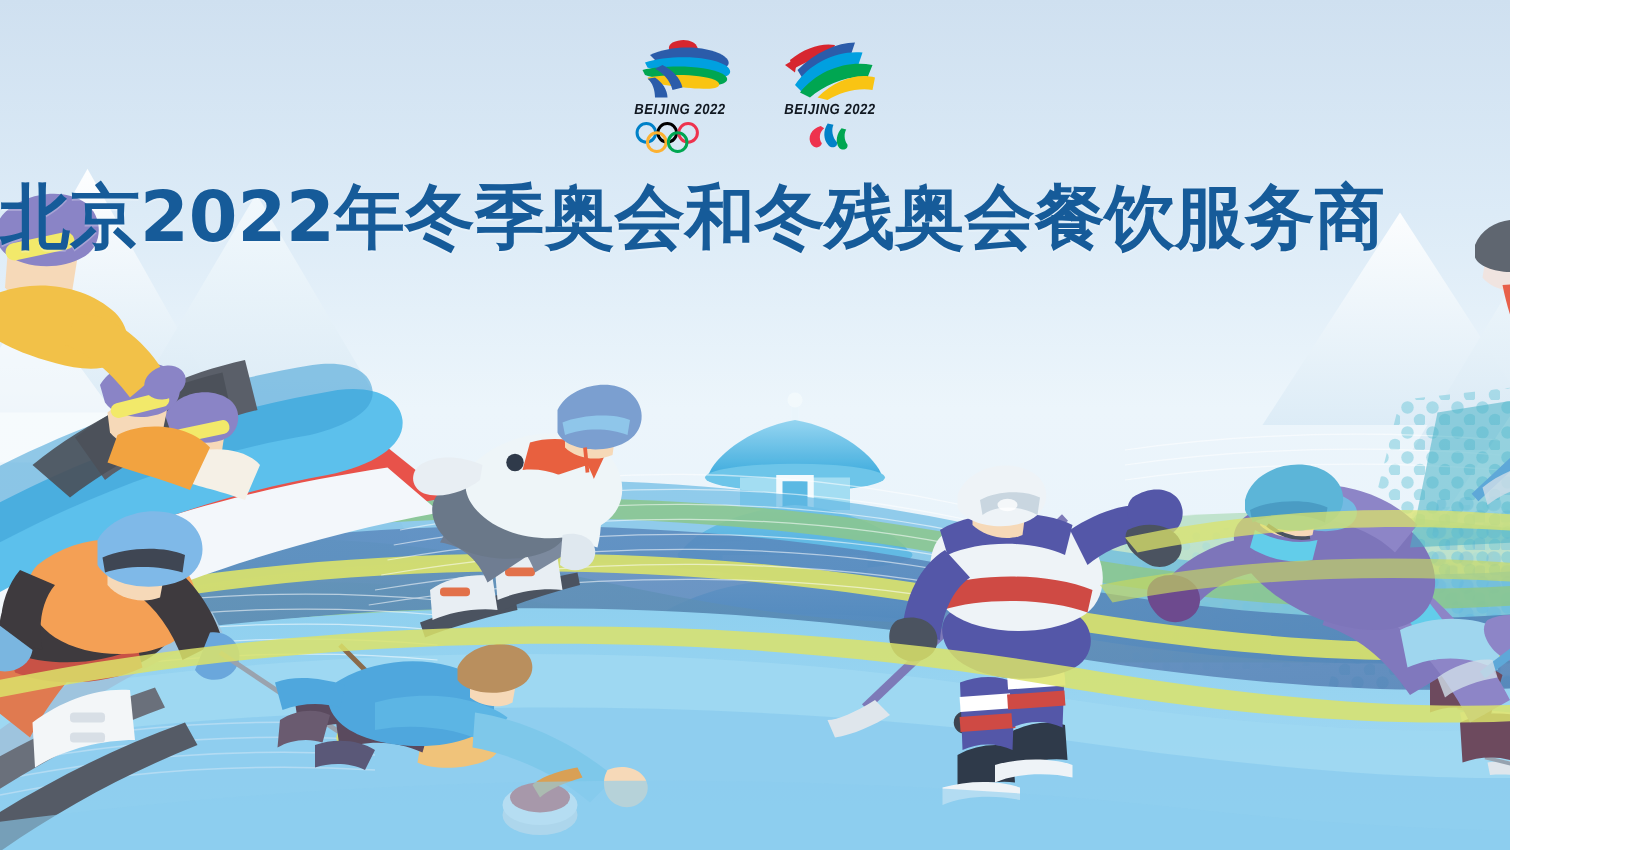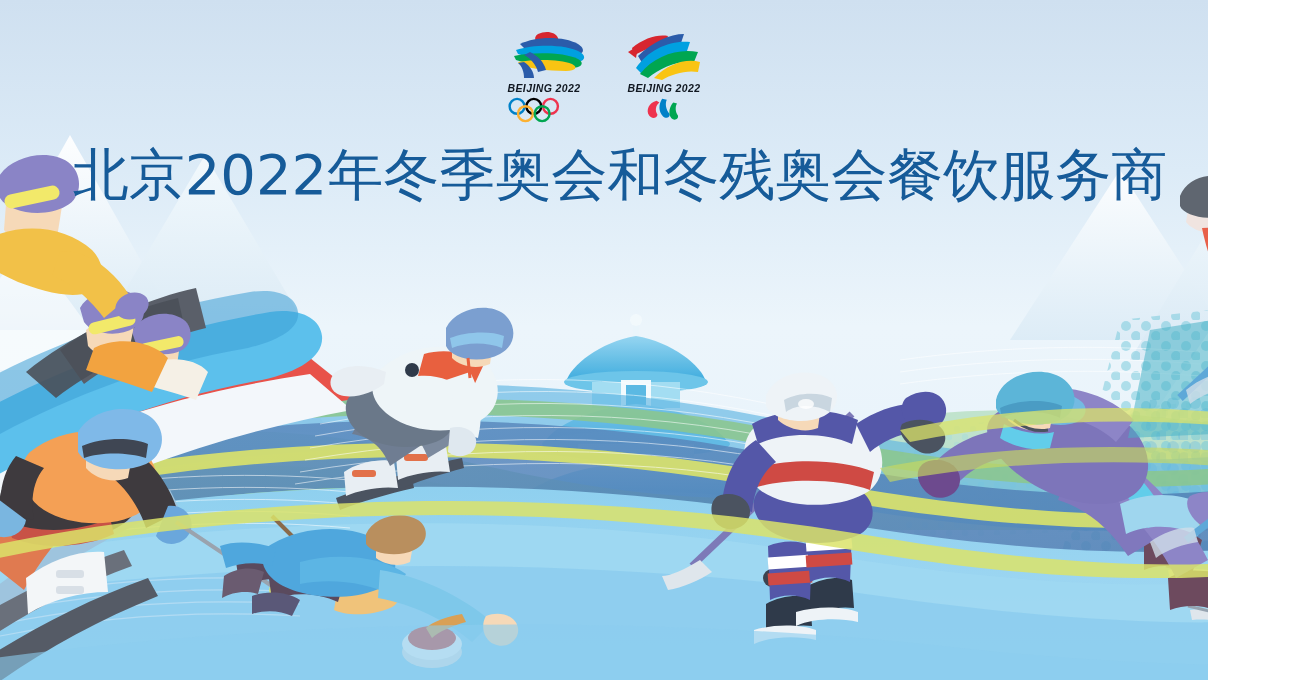--- a/index.html
+++ b/index.html
@@ -44,30 +44,29 @@
     transform: scaleY(1.12);
   }
   .emblem .rings { height: 26px; margin-top: 3px; }
 
   
   #title {
     position: absolute;
     left: 0; right: 0;
     top: 142px;
     z-index: 45;
-    text-align: center;
+    text-align: left;
     font-family: "DejaVu Sans", "Liberation Sans", sans-serif;
-    font-weight: 400;
+    font-weight: 700;
     font-size: 56px;
     line-height: 66px;
     letter-spacing: 0px;
     color: #165b99;
     text-shadow: 0 1px 0 rgba(255,255,255,.25);
     white-space: nowrap;
-    padding-left: 32px;
   }
 </style>
 </head>
 <body>
 
 <div id="banner">
 
   <div class="layer">
     <svg viewBox="0 0 1300 680" xmlns="http://www.w3.org/2000/svg">
       <defs>

